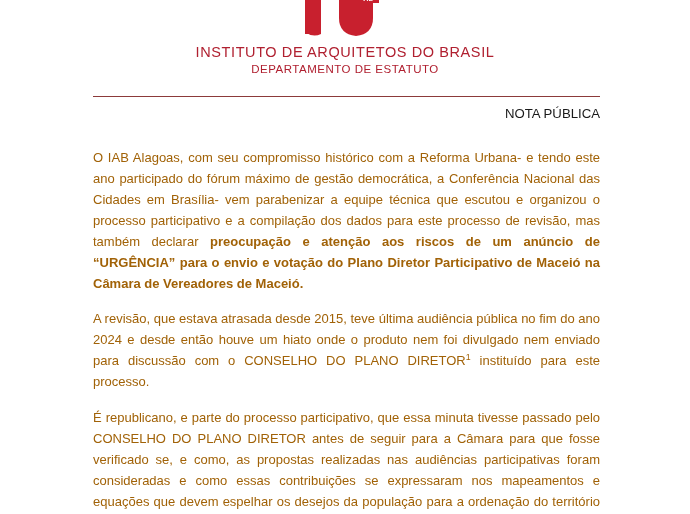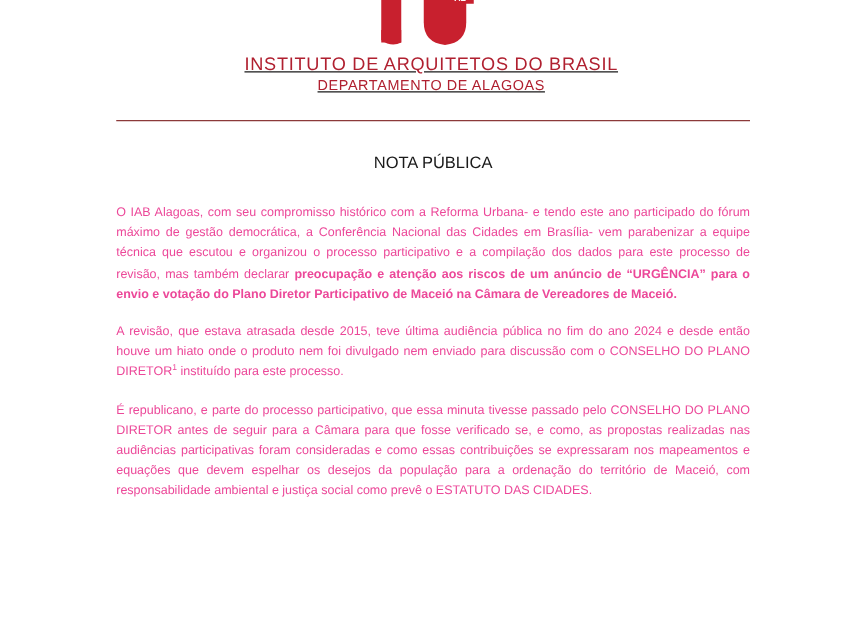--- a/index.html
+++ b/index.html
@@ -16,21 +16,20 @@
     color: #1a1a1a;
     position: relative;
   }
 
   .page {
     width: 690px;
     height: 412px;
     position: relative;
     background: #ffffff;
     box-sizing: border-box;
-    text-decoration: underline;
   }
 
   
   .letterhead {
     width: 100%;
     text-align: center;
     padding-top: 0;
   }
 
   .logo-wrap {
@@ -80,41 +79,41 @@
 
   .rule {
     border: 0;
     border-top: 1.6px solid #8C3A3A;
     margin: 0 0 0 0;
     width: 100%;
   }
 
   .meta-row {
     display: flex;
-    justify-content: center;
+    justify-content: flex-end;
     align-items: baseline;
-    margin-top: 25px;
+    margin-top: 9px;
     font-size: 13.2px;
     color: #1a1a1a;
   }
 
   .meta-left { white-space: nowrap; }
   .meta-right { white-space: nowrap; }
 
   
   .body-copy {
     margin-top: 26px;
   }
 
   .para {
     text-align: justify;
-    font-size: 10px;
+    font-size: 13px;
     line-height: 1.62;
     margin: 0 0 14px 0;
-    color: #ec4899;
+    color: #a16207;
     hyphens: none;
   }
 
   .para:last-child { margin-bottom: 0; }
 
   .para b, .para strong { font-weight: bold; }
 
   sup {
     font-size: 0.68em;
     vertical-align: super;
@@ -143,21 +142,21 @@
           <rect x="30" y="0" width="8" height="46" fill="#ffffff"></rect>
 
           <rect x="58" y="0" width="22" height="9" fill="#C8202E"></rect>
           <text x="69" y="7" font-family="Liberation Sans, sans-serif" font-size="7" font-weight="bold" fill="#ffffff" text-anchor="middle">AL</text>
         </svg>
       </div>
     </div>
 
     <div class="org-name">INSTITUTO DE ARQUITETOS DO BRASIL</div>
 
-    <div class="org-dept">DEPARTAMENTO DE ALAGOAS</div>
+    <div class="org-dept">DEPARTAMENTO DE ESTATUTO</div>
   </div>
 
   <div class="content">
 
     <hr class="rule">
 
     <div class="meta-row">
       <div class="meta-left">NOTA PÚBLICA</div>
     </div>
 

